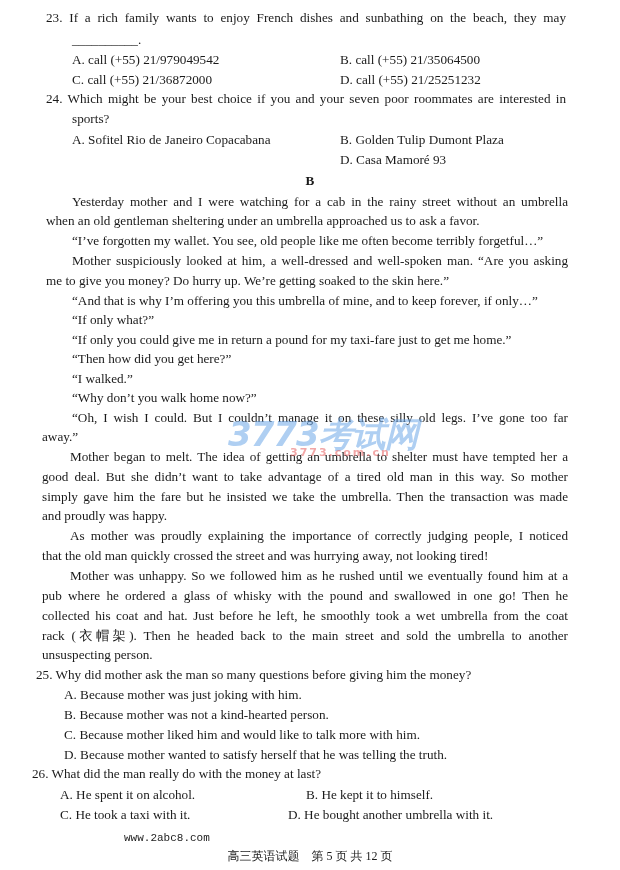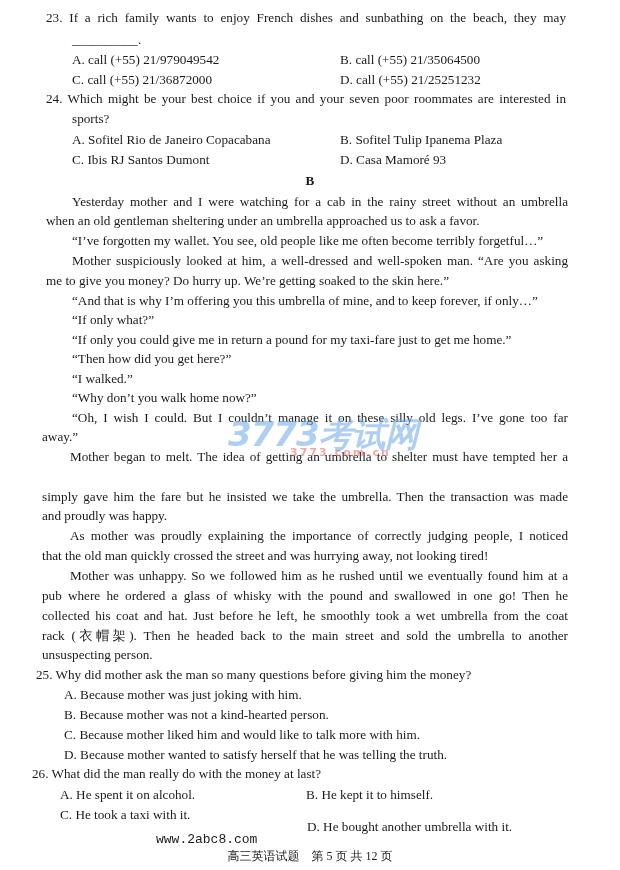--- a/index.html
+++ b/index.html
@@ -16,58 +16,58 @@
     .watermark {
       position: absolute; left: 228px; top: 412px;
       font-family: "DejaVu Sans", sans-serif; font-style: italic; font-weight: bold;
       font-size: 34px; color: #6ea8e8; opacity: 0.55; letter-spacing: -1px;
     }
     .watermark-sub {
       position: absolute; left: 258px; top: 446px;
       font-family: "DejaVu Sans", sans-serif; font-weight: bold;
       font-size: 11px; color: #e86060; opacity: 0.55; letter-spacing: 2px; margin-left: 32px;
     }
-    .footer-url { position: absolute; left: 124px; top: 832px; font-family: "Liberation Mono", monospace; font-size: 13px; margin-left: 32px; }
+    .footer-url { position: absolute; left: 124px; top: 832px; font-family: "Liberation Mono", monospace; font-size: 11px; }
     .footer-page { position: absolute; left: 0; width: 620px; top: 848px; text-align: center; font-size: 12px; }
   </style>
 </head>
 <body>
 
 <div class="page">
 
   <div class="line just" style="left:46px;top:9px;width:520px;">23. If a rich family wants to enjoy French dishes and sunbathing on the beach, they may</div>
   <div class="line" style="left:72px;top:31px;">__________.</div>
   <div class="line" style="left:72px;top:51px;">A. call (+55) 21/979049542</div>
   <div class="line" style="left:340px;top:51px;">B. call (+55) 21/35064500</div>
   <div class="line" style="left:72px;top:71px;">C. call (+55) 21/36872000</div>
   <div class="line" style="left:340px;top:71px;">D. call (+55) 21/25251232</div>
 
   <div class="line just" style="left:46px;top:90px;width:520px;">24. Which might be your best choice if you and your seven poor roommates are interested in</div>
   <div class="line" style="left:72px;top:110px;">sports?</div>
   <div class="line" style="left:72px;top:131px;">A. Sofitel Rio de Janeiro Copacabana</div>
-  <div class="line" style="left:340px;top:131px;">B. Sofitel Tulip Ipanema Plaza</div>
-  <div class="line" style="left:72px;top:151px;">C. Ibis RJ Santos Dumont</div>
+  <div class="line" style="left:340px;top:131px;">B. Golden Tulip Dumont Plaza</div>
   <div class="line" style="left:340px;top:151px;">D. Casa Mamoré 93</div>
 
   <div class="line center" style="left:0;width:620px;top:172px;">B</div>
 
   <div class="line just" style="left:72px;top:193px;width:496px;">Yesterday mother and I were watching for a cab in the rainy street without an umbrella</div>
   <div class="line" style="left:46px;top:212px;">when an old gentleman sheltering under an umbrella approached us to ask a favor.</div>
   <div class="line" style="left:72px;top:232px;">“I’ve forgotten my wallet. You see, old people like me often become terribly forgetful…”</div>
   <div class="line just" style="left:72px;top:252px;width:496px;">Mother suspiciously looked at him, a well-dressed and well-spoken man. “Are you asking</div>
   <div class="line" style="left:46px;top:272px;">me to give you money? Do hurry up. We’re getting soaked to the skin here.”</div>
   <div class="line" style="left:72px;top:292px;">“And that is why I’m offering you this umbrella of mine, and to keep forever, if only…”</div>
   <div class="line" style="left:72px;top:311px;">“If only what?”</div>
   <div class="line" style="left:72px;top:331px;">“If only you could give me in return a pound for my taxi-fare just to get me home.”</div>
   <div class="line" style="left:72px;top:350px;">“Then how did you get here?”</div>
   <div class="line" style="left:72px;top:370px;">“I walked.”</div>
   <div class="line" style="left:72px;top:389px;">“Why don’t you walk home now?”</div>
   <div class="line just" style="left:72px;top:409px;width:496px;">“Oh, I wish I could. But I couldn’t manage it on these silly old legs. I’ve gone too far</div>
   <div class="line" style="left:42px;top:428px;">away.”</div>
   <div class="line just" style="left:70px;top:448px;width:498px;">Mother began to melt. The idea of getting an umbrella to shelter must have tempted her a</div>
+  <div class="line just" style="left:42px;top:468px;width:526px;">good deal. But she didn’t want to take advantage of a tired old man in this way. So mother</div>
   <div class="line just" style="left:42px;top:488px;width:526px;">simply gave him the fare but he insisted we take the umbrella. Then the transaction was made</div>
   <div class="line" style="left:42px;top:507px;">and proudly was happy.</div>
   <div class="line just" style="left:70px;top:527px;width:498px;">As mother was proudly explaining the importance of correctly judging people, I noticed</div>
   <div class="line" style="left:42px;top:547px;">that the old man quickly crossed the street and was hurrying away, not looking tired!</div>
   <div class="line just" style="left:70px;top:567px;width:498px;">Mother was unhappy. So we followed him as he rushed until we eventually found him at a</div>
   <div class="line just" style="left:42px;top:587px;width:526px;">pub where he ordered a glass of whisky with the pound and swallowed in one go! Then he</div>
   <div class="line just" style="left:42px;top:607px;width:526px;">collected his coat and hat. Just before he left, he smoothly took a wet umbrella from the coat</div>
   <div class="line just" style="left:42px;top:627px;width:526px;">rack (衣帽架). Then he headed back to the main street and sold the umbrella to another</div>
   <div class="line" style="left:42px;top:646px;">unsuspecting person.</div>
 
@@ -77,17 +77,17 @@
   <div class="line" style="left:36px;top:666px;">25. Why did mother ask the man so many questions before giving him the money?</div>
   <div class="line" style="left:64px;top:686px;">A. Because mother was just joking with him.</div>
   <div class="line" style="left:64px;top:706px;">B. Because mother was not a kind-hearted person.</div>
   <div class="line" style="left:64px;top:726px;">C. Because mother liked him and would like to talk more with him.</div>
   <div class="line" style="left:64px;top:746px;">D. Because mother wanted to satisfy herself that he was telling the truth.</div>
 
   <div class="line" style="left:32px;top:765px;">26. What did the man really do with the money at last?</div>
   <div class="line" style="left:60px;top:786px;">A. He spent it on alcohol.</div>
   <div class="line" style="left:306px;top:786px;">B. He kept it to himself.</div>
   <div class="line" style="left:60px;top:806px;">C. He took a taxi with it.</div>
-  <div class="line" style="left:307px;top:806px;margin-top:12px;">D. He bought another umbrella with it.</div>
+  <div class="line" style="left:288px;top:806px;">D. He bought another umbrella with it.</div>
 
   <div class="footer-url">www.2abc8.com</div>
   <div class="footer-page">高三英语试题　第 5 页 共 12 页</div>
 </div>
 
 </body></html>

